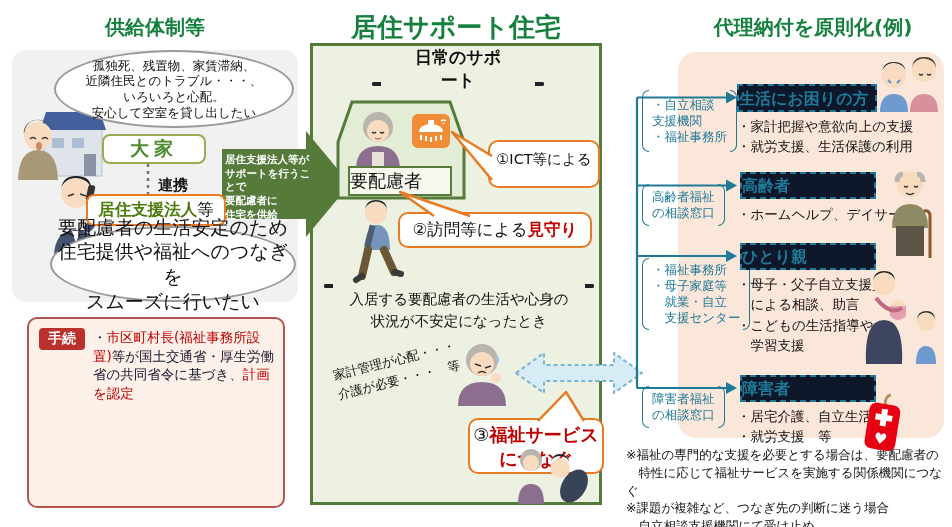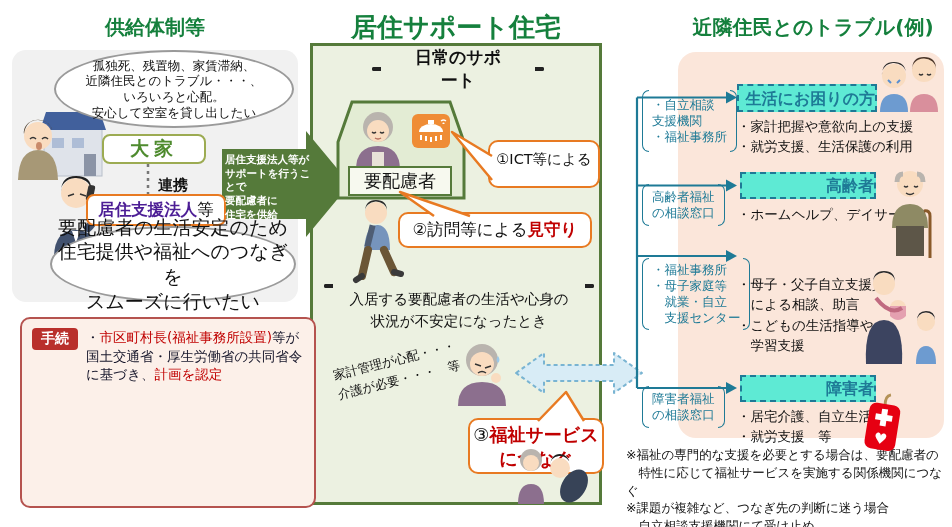--- a/index.html
+++ b/index.html
@@ -19,22 +19,22 @@
   .tag{display:inline-flex;align-items:center;justify-content:center;flex:none;
        width:46px;height:22px;background:#b9302c;color:#fff;font-weight:bold;
        font-size:14px;border-radius:4px}
   .rrow{display:flex;gap:8px;margin-bottom:7px;align-items:flex-start}
   .rtext{font-size:13.5px;line-height:1.38;color:#15152a}
   .bracket{position:absolute;display:flex;gap:3px;align-items:stretch}
   .par{width:7px;border:1.5px solid #1e7a96;flex:none}
   .pl{border-right:none;border-radius:8px 0 0 8px}
   .pr{border-left:none;border-radius:0 8px 8px 0}
   .btxt{color:#1e7a96;font-size:12.5px;line-height:1.3;align-self:center}
-  .ghead{position:absolute;background:#5eead4;border:2px dashed #1e7a96;color:#1e7a96;
-         font-weight:bold;font-size:16px;text-align:right}
+  .ghead{position:absolute;background:#0f172a;border:2px dashed #1e7a96;color:#1e7a96;
+         font-weight:bold;font-size:16px;text-align:left}
   .gbul{position:absolute;font-size:13.5px;line-height:1.5;color:#101010}
   .kpar{width:9px;border:2px solid #222;flex:none}
   .kl{border-right:none;border-radius:9px 0 0 9px}
   .kr{border-left:none;border-radius:0 9px 9px 0}
   svg.ovl{position:absolute;left:0;top:0;pointer-events:none}
 </style>
 </head>
 <body>
 
 <div id="canvas">
@@ -68,21 +68,21 @@
       <polygon points="726,179.5 737,185.5 726,191.5"></polygon>
       <polygon points="726,250 737,256 726,262"></polygon>
       <polygon points="726,382 737,388 726,394"></polygon>
     </g>
   </svg>
 
   <div class="abs" id="content" style="left:0;top:0;width:952px;height:527px;z-index:3">
 
     <div class="ttl" style="left:12px;top:14px;width:286px;font-size:20px">供給体制等</div>
     <div class="ttl" style="left:300px;top:10px;width:312px;font-size:26px">居住サポート住宅</div>
-    <div class="ttl" style="left:678px;top:14px;width:270px;font-size:20px">近隣住民とのトラブル(例)</div>
+    <div class="ttl" style="left:678px;top:14px;width:270px;font-size:20px">代理納付を原則化(例)</div>
 
     <div class="cloud ml" style="left:54px;top:50px;width:240px;height:78px;font-size:12.5px;line-height:1.25">孤独死、残置物、家賃滞納、
 近隣住民とのトラブル・・・、
 いろいろと心配。
 安心して空室を貸し出したい</div>
 
     <svg class="abs" style="left:14px;top:94px" width="92" height="86" viewBox="0 0 92 86">
       <rect x="30" y="34" width="58" height="48" fill="#dfe3ea" stroke="#b8bfca"></rect>
       <polygon points="26,36 92,36 86,18 32,18" fill="#41609c"></polygon>
       <rect x="38" y="44" width="12" height="10" fill="#aebdd6"></rect>
@@ -107,43 +107,43 @@
       <polygon points="26,61 34,61 30,73" fill="#fff"></polygon>
       <circle cx="30" cy="23" r="15" fill="#f9dcc0"></circle>
       <path d="M15,22 a15,13 0 0 1 30,-2 q1,-14 -15,-14 q-15,0 -15,16 z" fill="#1f1f1f"></path>
       <path d="M22,26 l6,-2 M34,24 l6,2" stroke="#333" stroke-width="1.5"></path>
       <rect x="41" y="15" width="7" height="16" rx="2" fill="#333" transform="rotate(12 44 23)"></rect>
       <path d="M42,58 q9,-7 6,-24" stroke="#41516e" stroke-width="8" fill="none" stroke-linecap="round"></path>
     </svg>
 
     <div class="abs" style="left:86px;top:194px;width:140px;height:32px;background:#fff;border:2px solid #e87a22;border-radius:8px;
                 display:flex;align-items:center;justify-content:center">
-      <span style="color:#4c1d95;font-weight:bold;font-size:16.5px">居住支援法人</span>
+      <span style="color:#4d7c0f;font-weight:bold;font-size:16.5px">居住支援法人</span>
       <span style="color:#111;font-size:16.5px">等</span>
     </div>
 
     <div class="cloud ml" style="left:50px;top:226px;width:246px;height:76px;font-size:19px;line-height:1.3">要配慮者の生活安定のため
 住宅提供や福祉へのつなぎを
 スムーズに行いたい</div>
 
-    <div class="abs" style="left:20px;top:317px;width:296px;height:191px;background:#fcf0e9;border:2px solid #b5534f;border-radius:10px;
+    <div class="abs" style="left:27px;top:317px;width:258px;height:191px;background:#fcf0e9;border:2px solid #b5534f;border-radius:10px;
                 padding:9px 8px 4px 10px">
       <div class="rrow">
         <span class="tag">手続</span>
         <div class="rtext"><span>・</span><span class="red">市区町村長(福祉事務所設置)</span><span>等が国土交通省・厚生労働省の共同省令に基づき、</span><span class="red">計画を認定</span></div>
       </div>
 
     </div>
 
     <div class="abs ml" style="left:225px;top:153px;width:92px;color:#fff;font-weight:bold;font-size:10.5px;line-height:1.3">居住支援法人等が
 サポートを行うことで
 要配慮者に
 住宅を供給</div>
 
-    <div class="abs" style="left:372px;top:52px;width:172px;height:34px;display:flex;gap:28px;align-items:center">
+    <div class="abs" style="left:372px;top:52px;width:172px;height:34px;display:flex;gap:28px;align-items:flex-end">
       <div class="kpar kl"></div>
       <div style="font-size:17px;font-weight:600;align-self:center;flex:1;text-align:center">日常のサポート</div>
       <div class="kpar kr"></div>
     </div>
 
     <svg class="abs" style="left:336px;top:96px" width="130" height="104" viewBox="0 0 130 104">
       <polygon points="16,6 114,6 128,46 128,102 2,102 2,46" fill="#e3ecd4" stroke="#557a3a" stroke-width="3"></polygon>
     </svg>
 
     <svg class="abs" style="left:352px;top:108px" width="52" height="62" viewBox="0 0 52 62">
@@ -164,21 +164,21 @@
           <rect x="8" y="21" width="2" height="5"></rect>
           <rect x="13" y="22" width="2" height="5"></rect>
           <rect x="18" y="23" width="2" height="5"></rect>
           <rect x="23" y="22" width="2" height="5"></rect>
           <rect x="28" y="21" width="2" height="5"></rect>
         </g>
       <path d="M29,7 a4,4 0 0 1 5,0 M30.5,9.5 a2,2 0 0 1 2,0" stroke="#fff" stroke-width="1.4" fill="none"></path>
     </svg>
 
     <div class="abs" style="left:348px;top:166px;width:104px;height:30px;background:#f7f9ef;border:2px solid #557a3a;
-                display:flex;align-items:center;justify-content:center">
+                display:flex;align-items:center;justify-content:flex-start">
       <span style="font-size:18px">要配慮者</span>
     </div>
 
     <div class="bub" style="left:488px;top:140px;width:112px;height:48px;padding-top:8px">
       <div style="font-size:14.5px">①ICT等による</div>
     </div>
 
     <svg class="abs" style="left:350px;top:198px" width="56" height="88" viewBox="0 0 56 88">
       <circle cx="26" cy="15" r="11" fill="#f9dcc0"></circle>
       <path d="M15,14 a11,10 0 0 1 22,-1 q0,-11 -11,-11 q-11,0 -11,12 z" fill="#2a2a2a"></path>
@@ -247,20 +247,21 @@
     <div class="gbul ml" style="left:737px;top:204px">・ホームヘルプ、デイサービス</div>
 
     <div class="bracket" style="left:642px;top:258px;height:72px">
       <div class="par pl"></div>
       <div class="btxt ml">・福祉事務所
 ・母子家庭等
 　就業・自立
 　支援センター</div>
       <div class="par pr"></div>
     </div>
+    <div class="ghead" style="left:740px;top:243px;width:136px;height:27px;line-height:24px">ひとり親</div>
     <div class="gbul ml" style="left:737px;top:274px">・母子・父子自立支援員
 　による相談、助言
 ・こどもの生活指導や
 　学習支援</div>
 
     <div class="bracket" style="left:642px;top:386px;height:42px">
       <div class="par pl"></div>
       <div class="btxt ml">障害者福祉
 の相談窓口</div>
       <div class="par pr"></div>

